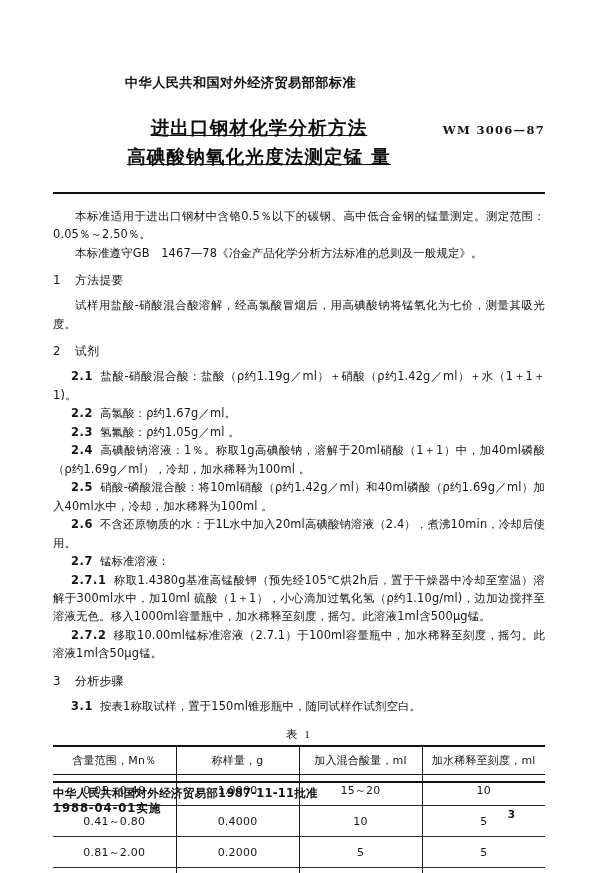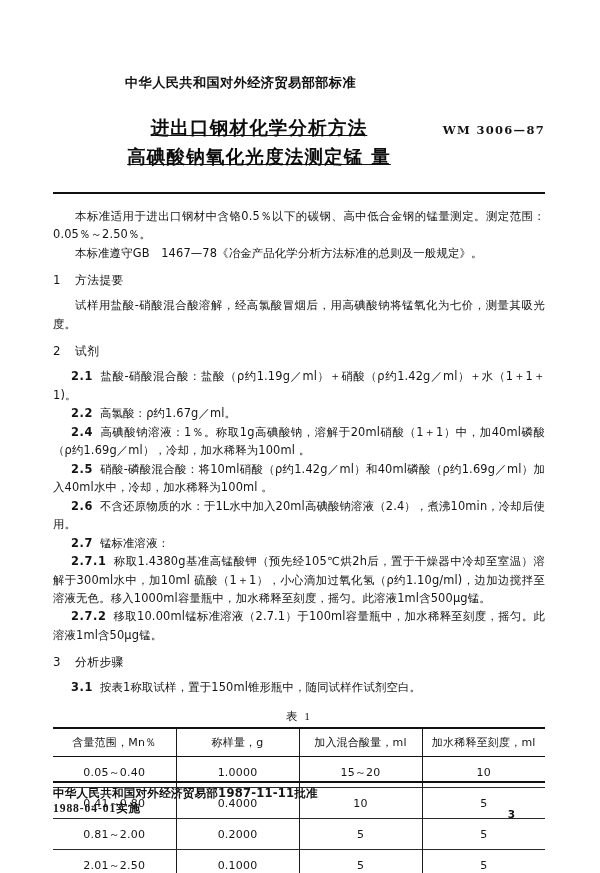--- a/index.html
+++ b/index.html
@@ -174,21 +174,21 @@
     width: 492px;
     display: flex;
     justify-content: space-between;
     align-items: flex-start;
     font-size: 11.6px;
     font-weight: 600;
     letter-spacing: 0.3px;
     flex-direction: column;
   }
   .footer .approve { letter-spacing: 0.2px; }
-  .footer .effect { letter-spacing: 0.9px; font-family: Liberation Serif, serif; }
+  .footer .effect { letter-spacing: 0.9px; }
   .page-num {
     position: absolute;
     left: 53px;
     top: 808px;
     width: 492px;
     text-align: right;
     padding-right: 30px;
     box-sizing: border-box;
     font-size: 10.5px;
     font-weight: 700;
@@ -217,20 +217,21 @@
     <p class="para indent">本标准适用于进出口钢材中含铬0.5％以下的碳钢、高中低合金钢的锰量测定。测定范围：0.05％～2.50％。</p>
     <p class="para indent">本标准遵守GB　1467—78《冶金产品化学分析方法标准的总则及一般规定》。</p>
 
     <p class="sec-head sec-head-spacer-top sec-head-spacer-bot"><span class="num">1</span><span>方法提要</span></p>
     <p class="para indent">试样用盐酸-硝酸混合酸溶解，经高氯酸冒烟后，用高碘酸钠将锰氧化为七价，测量其吸光度。</p>
 
     <p class="sec-head sec-head-spacer-top sec-head-spacer-bot"><span class="num">2</span><span>试剂</span></p>
 
     <p class="item"><span class="inum">2.1</span><span>盐酸-硝酸混合酸：盐酸（ρ约1.19g／ml）＋硝酸（ρ约1.42g／ml）＋水（1＋1＋1)。</span></p>
     <p class="item"><span class="inum">2.2</span><span>高氯酸：ρ约1.67g／ml。</span></p>
+    <p class="item"><span class="inum">2.3</span><span>氢氟酸：ρ约1.05g／ml 。</span></p>
     <p class="item"><span class="inum">2.4</span><span>高碘酸钠溶液：1％。称取1g高碘酸钠，溶解于20ml硝酸（1＋1）中，加40ml磷酸（ρ约1.69g／ml），冷却，加水稀释为100ml 。</span></p>
     <p class="item"><span class="inum">2.5</span><span>硝酸-磷酸混合酸：将10ml硝酸（ρ约1.42g／ml）和40ml磷酸（ρ约1.69g／ml）加入40ml水中，冷却，加水稀释为100ml 。</span></p>
     <p class="item"><span class="inum">2.6</span><span>不含还原物质的水：于1L水中加入20ml高碘酸钠溶液（2.4），煮沸10min，冷却后使用。</span></p>
     <p class="item"><span class="inum">2.7</span><span>锰标准溶液：</span></p>
     <p class="item"><span class="inum">2.7.1</span><span>称取1.4380g基准高锰酸钾（预先经105℃烘2h后，置于干燥器中冷却至室温）溶解于300ml水中，加10ml 硫酸（1＋1），小心滴加过氧化氢（ρ约1.10g/ml)，边加边搅拌至溶液无色。移入1000ml容量瓶中，加水稀释至刻度，摇匀。此溶液1ml含500μg锰。</span></p>
     <p class="item"><span class="inum">2.7.2</span><span>移取10.00ml锰标准溶液（2.7.1）于100ml容量瓶中，加水稀释至刻度，摇匀。此溶液1ml含50μg锰。</span></p>
 
     <p class="sec-head sec-head-spacer-top sec-head-spacer-bot"><span class="num">3</span><span>分析步骤</span></p>
     <p class="item"><span class="inum">3.1</span><span>按表1称取试样，置于150ml锥形瓶中，随同试样作试剂空白。</span></p>
 

